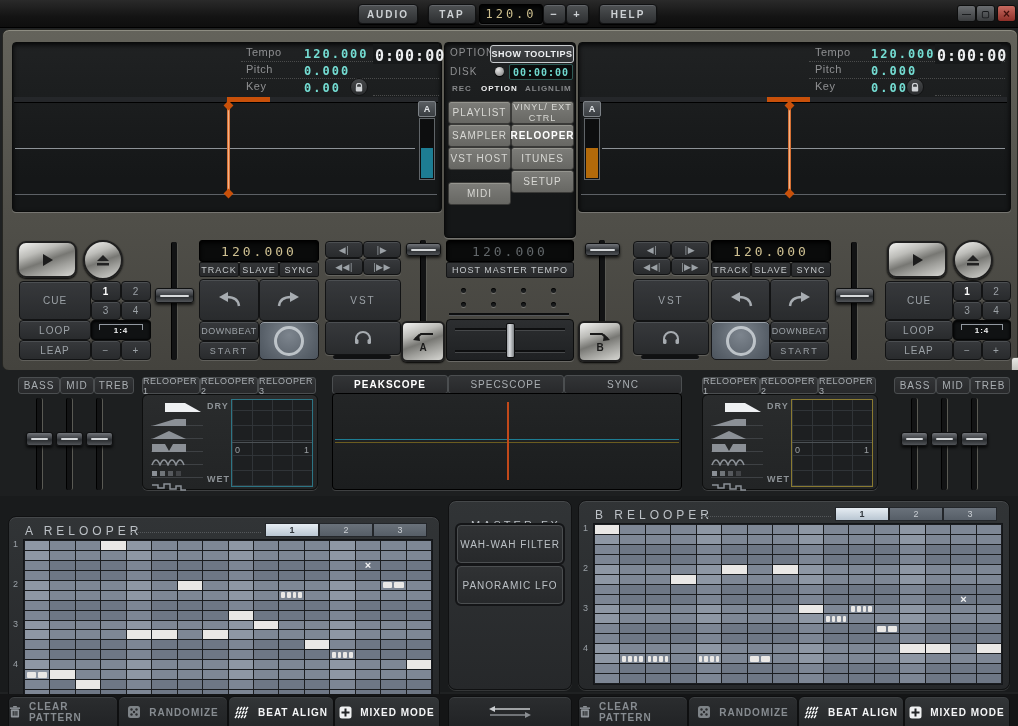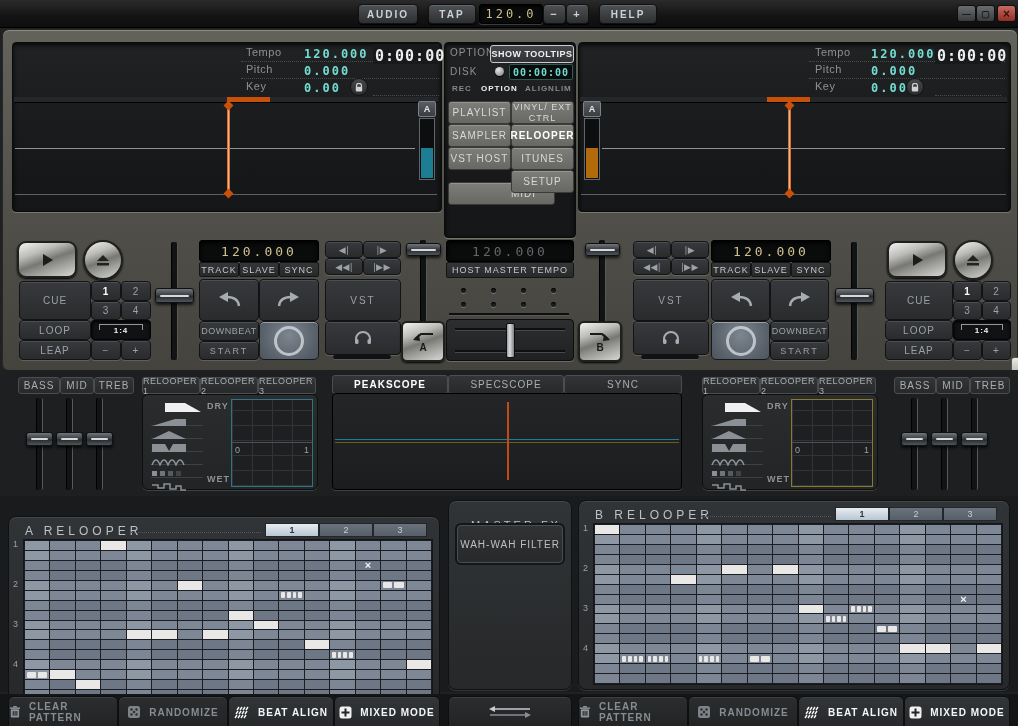--- a/index.html
+++ b/index.html
@@ -220,21 +220,21 @@
     <span class="modelbl on" style="left:478px;top:54px;">OPTION</span>
     <span class="modelbl" style="left:522px;top:54px;">ALIGN</span>
     <span class="modelbl" style="left:552px;top:54px;">LIM</span>
 
     <div class="navbtn" style="left:445px;top:71px;width:61px;height:21px;">PLAYLIST</div>
     <div class="navbtn" style="left:508px;top:71px;width:61px;height:21px;font-size:9px;">VINYL/ EXT CTRL</div>
     <div class="navbtn" style="left:445px;top:94px;width:61px;height:21px;">SAMPLER</div>
     <div class="navbtn active" style="left:508px;top:94px;width:61px;height:21px;">RELOOPER</div>
     <div class="navbtn" style="left:445px;top:117px;width:61px;height:21px;">VST HOST</div>
     <div class="navbtn" style="left:508px;top:117px;width:61px;height:21px;">ITUNES</div>
-    <div class="navbtn" style="left:445px;top:152px;width:61px;height:21px;padding-left:44px;">MIDI</div>
+    <div class="navbtn" style="left:445px;top:152px;width:61px;height:21px;">MIDI</div>
     <div class="navbtn" style="left:508px;top:140px;width:61px;height:21px;">SETUP</div>
 
     <div class="wstrip" style="left:11px;top:67px;width:424px;"></div>
     <div class="wseg" style="left:224px;top:67px;width:43px;"></div>
     <div class="wline" style="left:12px;top:118px;width:400px;"></div>
     <div class="wline2" style="left:12px;top:164px;width:422px;"></div>
     <div class="playhead" style="left:224px;top:75px;height:88px;"></div>
     <div class="phcap" style="left:222px;top:72px;"></div>
     <div class="phcap" style="left:222px;top:160px;"></div>
     <div class="badge" style="left:415px;top:71px;">A</div>
@@ -804,20 +804,21 @@
           <div class="pcell" style="background: rgb(125, 134, 148);"></div>
           <div class="pcell" style="background: rgb(110, 119, 133);"></div>
           <div class="pcell" style="background: rgb(110, 119, 133);"></div>
           <div class="pcell" style="background: rgb(110, 119, 133);"></div>
         </div>
     </div>
 
     <div class="ppanel" style="left:448px;top:4px;width:122px;height:188px;">
       <span class="ptitle" style="left:22px;top:18px;font-size:11px;letter-spacing:3px;">MASTER FX</span>
       <div class="fxbtn" style="left:8px;top:24px;width:104px;height:36px;">WAH-WAH FILTER</div>
+      <div class="fxbtn" style="left:8px;top:65px;width:104px;height:36px;">PANORAMIC LFO</div>
     </div>
 
     <div class="ppanel" id="pattern-b" style="left:578px;top:4px;width:430px;height:188px;">
       <span class="ptitle" style="left:16px;top:7px;">B RELOOPER</span>
       <div class="pleader" style="left:122px;top:15px;width:130px;"></div>
       <div class="pseg on" style="left:256px;top:6px;width:52px;">1</div>
       <div class="pseg" style="left:310px;top:6px;width:52px;">2</div>
       <div class="pseg" style="left:364px;top:6px;width:52px;">3</div>
       <div class="plabels" style="left:4px;top:22px;height:160px;">
           <span style="top: 0px;">1</span>

